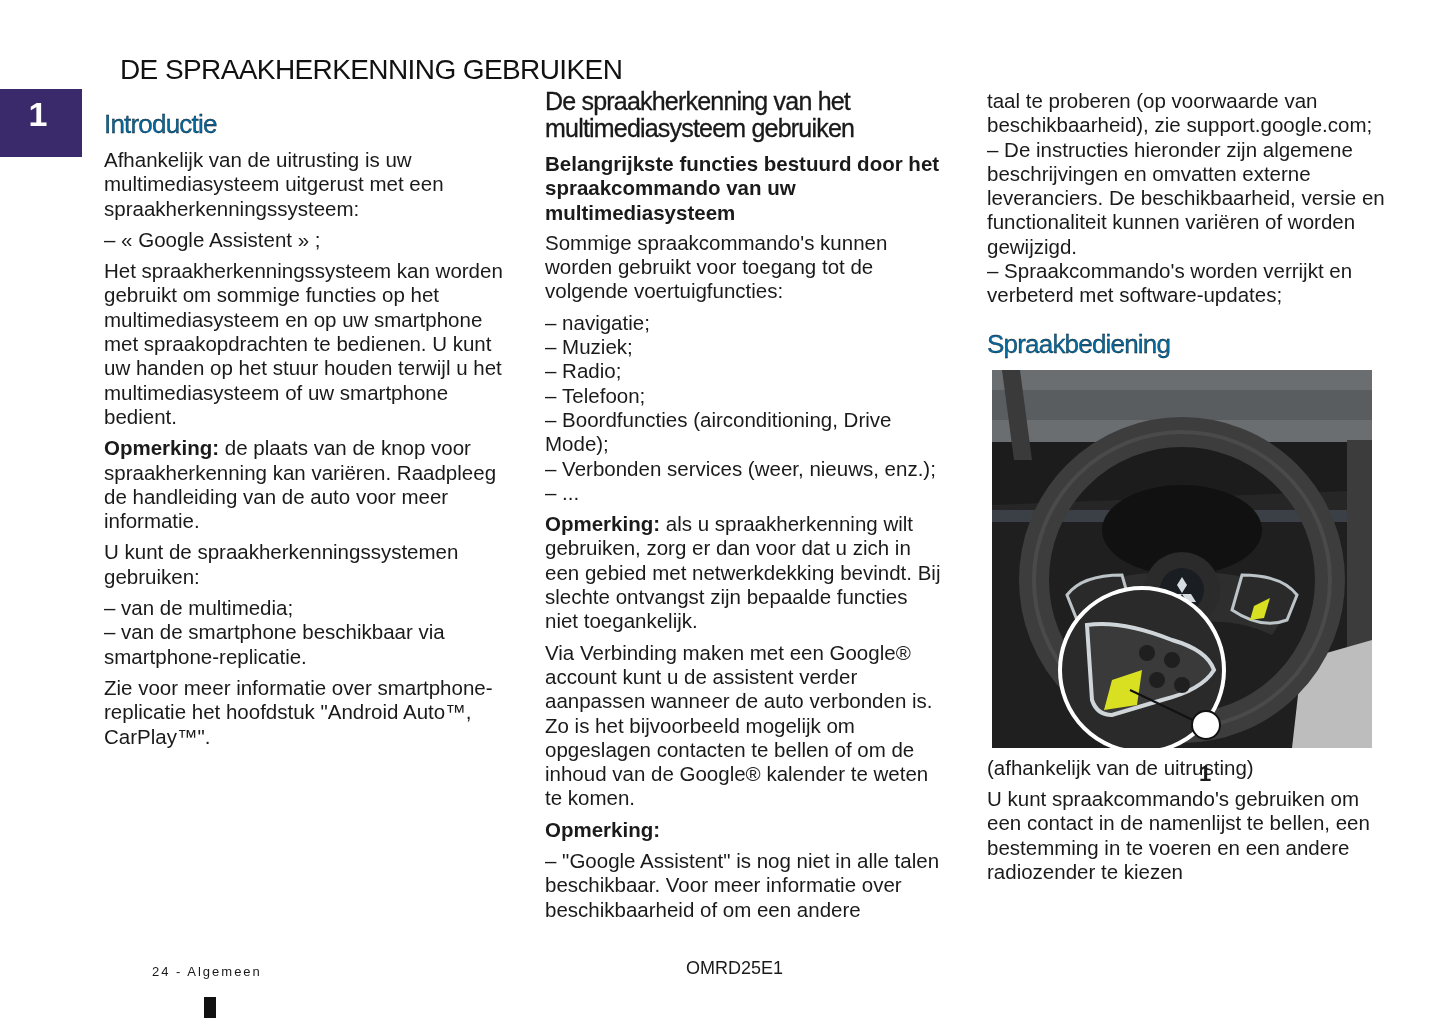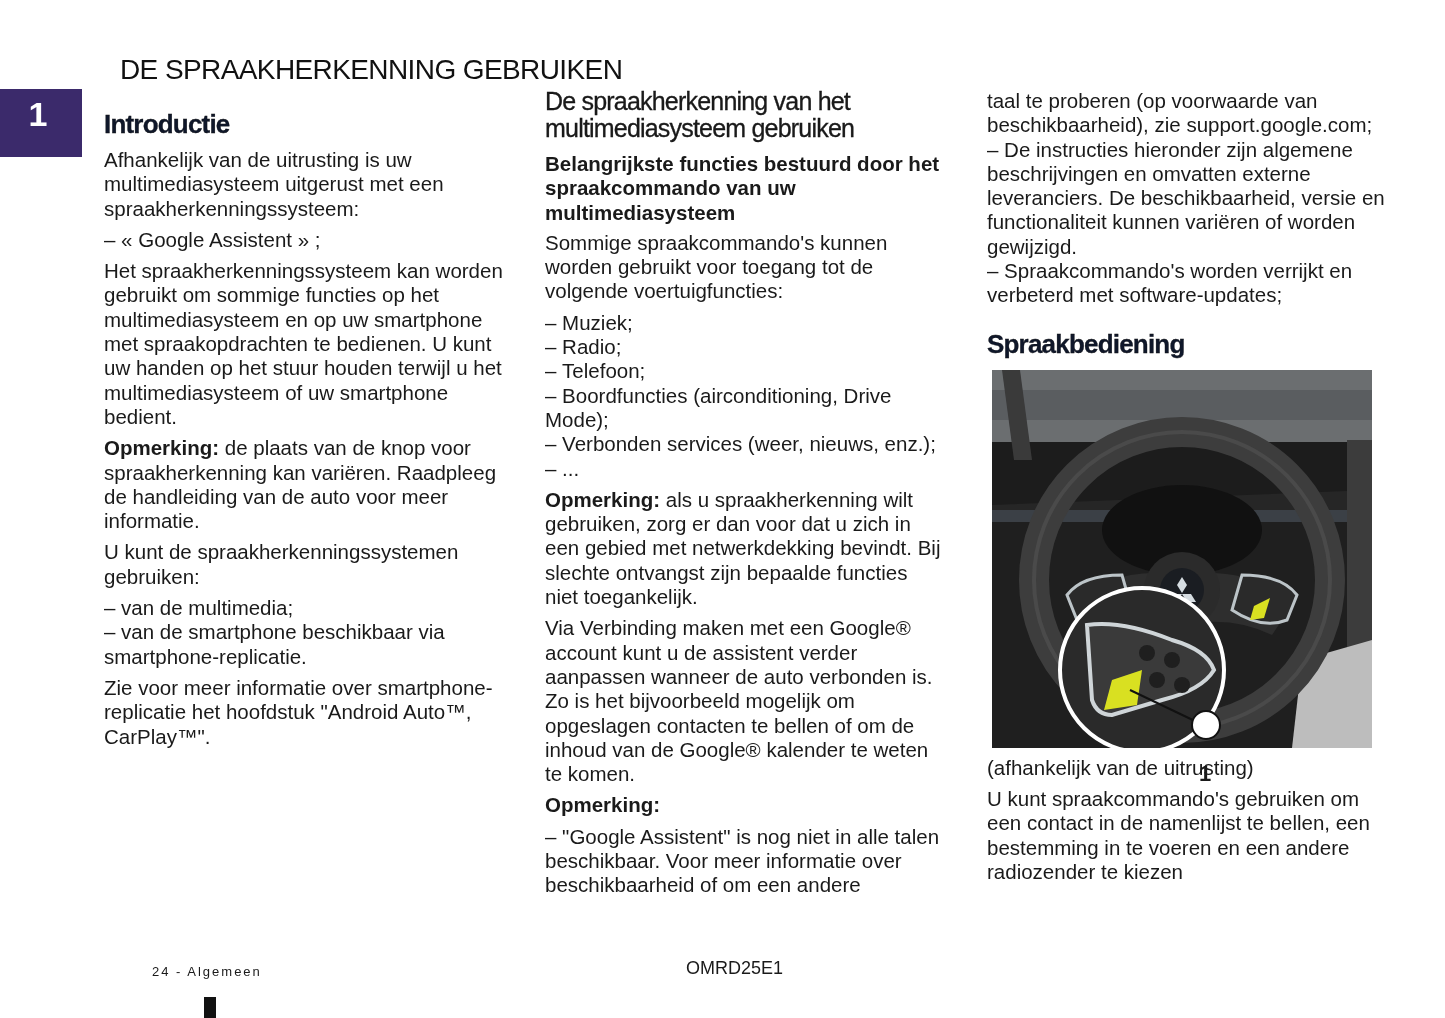--- a/index.html
+++ b/index.html
@@ -18,21 +18,21 @@
     font-size: 34px; font-weight: bold;
     display: flex; align-items: flex-start; justify-content: center;
     padding-top: 6px; box-sizing: border-box; padding-right: 6px;
   }
   .col { position: absolute; top: 88px; width: 400px; font-size: 20.5px; line-height: 24.3px; }
   .col1 { left: 104px; top: 110px; }
   .col2 { left: 545px; }
   .col3 { left: 987px; top: 89px; }
   .h2 {
     font-size: 26px; letter-spacing: -0.8px; margin: 0 0 12px 0; line-height: 28px;
-    font-weight: bold; color: #0f172a;
+    font-weight: normal; color: #0369a1;
     -webkit-text-stroke: 0.3px #111;
   }
   .h2-sub {
     font-size: 25px; letter-spacing: -0.8px; margin: 0 0 10px 0; line-height: 27px;
     font-weight: normal; -webkit-text-stroke: 0.3px #111;
   }
   .h3 { font-weight: bold; margin: 0 0 6px 0; font-size: 20.5px; line-height: 24.3px; }
   p { margin: 0 0 7px 0; }
   ul.dash { list-style: none; margin: 0 0 7px 0; padding: 0; }
   ul.dash li::before { content: "\2013\00a0"; }
@@ -73,20 +73,21 @@
     <li>van de smartphone beschikbaar via smartphone-replicatie.</li>
   </ul>
   <p>Zie voor meer informatie over smartphone-replicatie het hoofdstuk "Android Auto™, CarPlay™".</p>
 </div>
 
 <div class="col col2">
   <h2 class="h2-sub">De spraakherkenning van het multimediasysteem gebruiken</h2>
   <div class="h3">Belangrijkste functies bestuurd door het spraakcommando van uw multimediasysteem</div>
   <p>Sommige spraakcommando's kunnen worden gebruikt voor toegang tot de volgende voertuigfuncties:</p>
   <ul class="dash">
+    <li>navigatie;</li>
     <li>Muziek;</li>
     <li>Radio;</li>
     <li>Telefoon;</li>
     <li>Boordfuncties (airconditioning, Drive Mode);</li>
     <li>Verbonden services (weer, nieuws, enz.);</li>
     <li>...</li>
   </ul>
   <p><b>Opmerking:</b><span> als u spraakherkenning wilt gebruiken, zorg er dan voor dat u zich in een gebied met netwerkdekking bevindt. Bij slechte ontvangst zijn bepaalde functies niet toegankelijk.</span></p>
   <p>Via Verbinding maken met een Google® account kunt u de assistent verder aanpassen wanneer de auto verbonden is. Zo is het bijvoorbeeld mogelijk om opgeslagen contacten te bellen of om de inhoud van de Google® kalender te weten te komen.</p>
   <p><b>Opmerking:</b></p>

